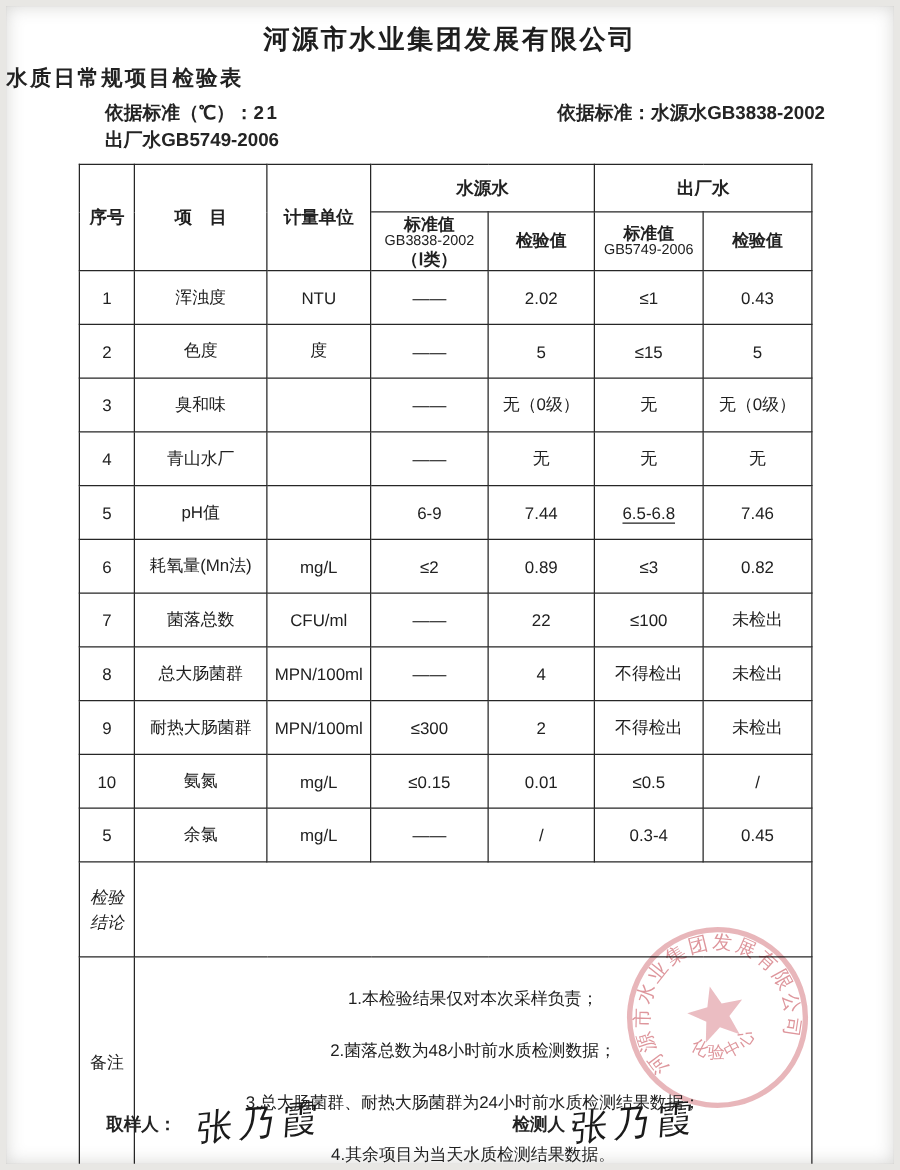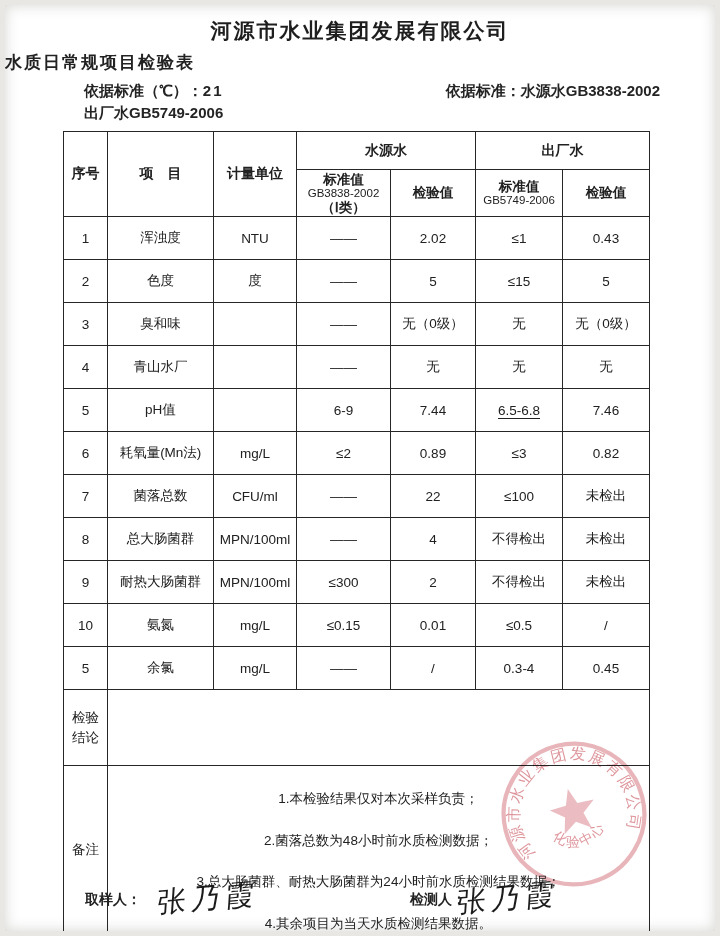--- a/index.html
+++ b/index.html
@@ -49,21 +49,21 @@
   }
   tr.h1 td { height:38px; font-weight:600; font-size:14px;margin-top:35px; }
   tr.h2 td { height:47px; font-weight:600; }
   tr.h2 .gb { font-size:11.5px; font-weight:500; letter-spacing:0; display:block; line-height:13px;}
   tr.h2 .ln { display:block; line-height:15px; }
   tbody.rows td { height:43px; }
   td.item-cell { text-align:left; padding-left:7px; }
   .u { text-decoration:underline; text-underline-offset:3px; }
   tr.conclusion-row td { height:76px; }
   tr.remarks-row td { height:91px; }
-  td.vlabel div { line-height:20px; font-weight:500; }
+  td.vlabel div { line-height:20px; font-weight:500;font-style:italic; }
   td.remarks-label { font-weight:500; }
   td.block-content { text-align:left; vertical-align:middle; padding-left:8px; }
   .remark-line { line-height:19.5px; font-size:13.5px; white-space:nowrap;margin-top:22px; }
   
   .sign-row { position:absolute; left:0; top:876px; width:100%; }
   .sign-label { position:absolute; font-size:14px; font-weight:600; top:10px; }
   .sign-label.sampler { left:80px; }
   .sign-label.tester { left:405px; }
   .signature {
     position:absolute; top:-2px;

